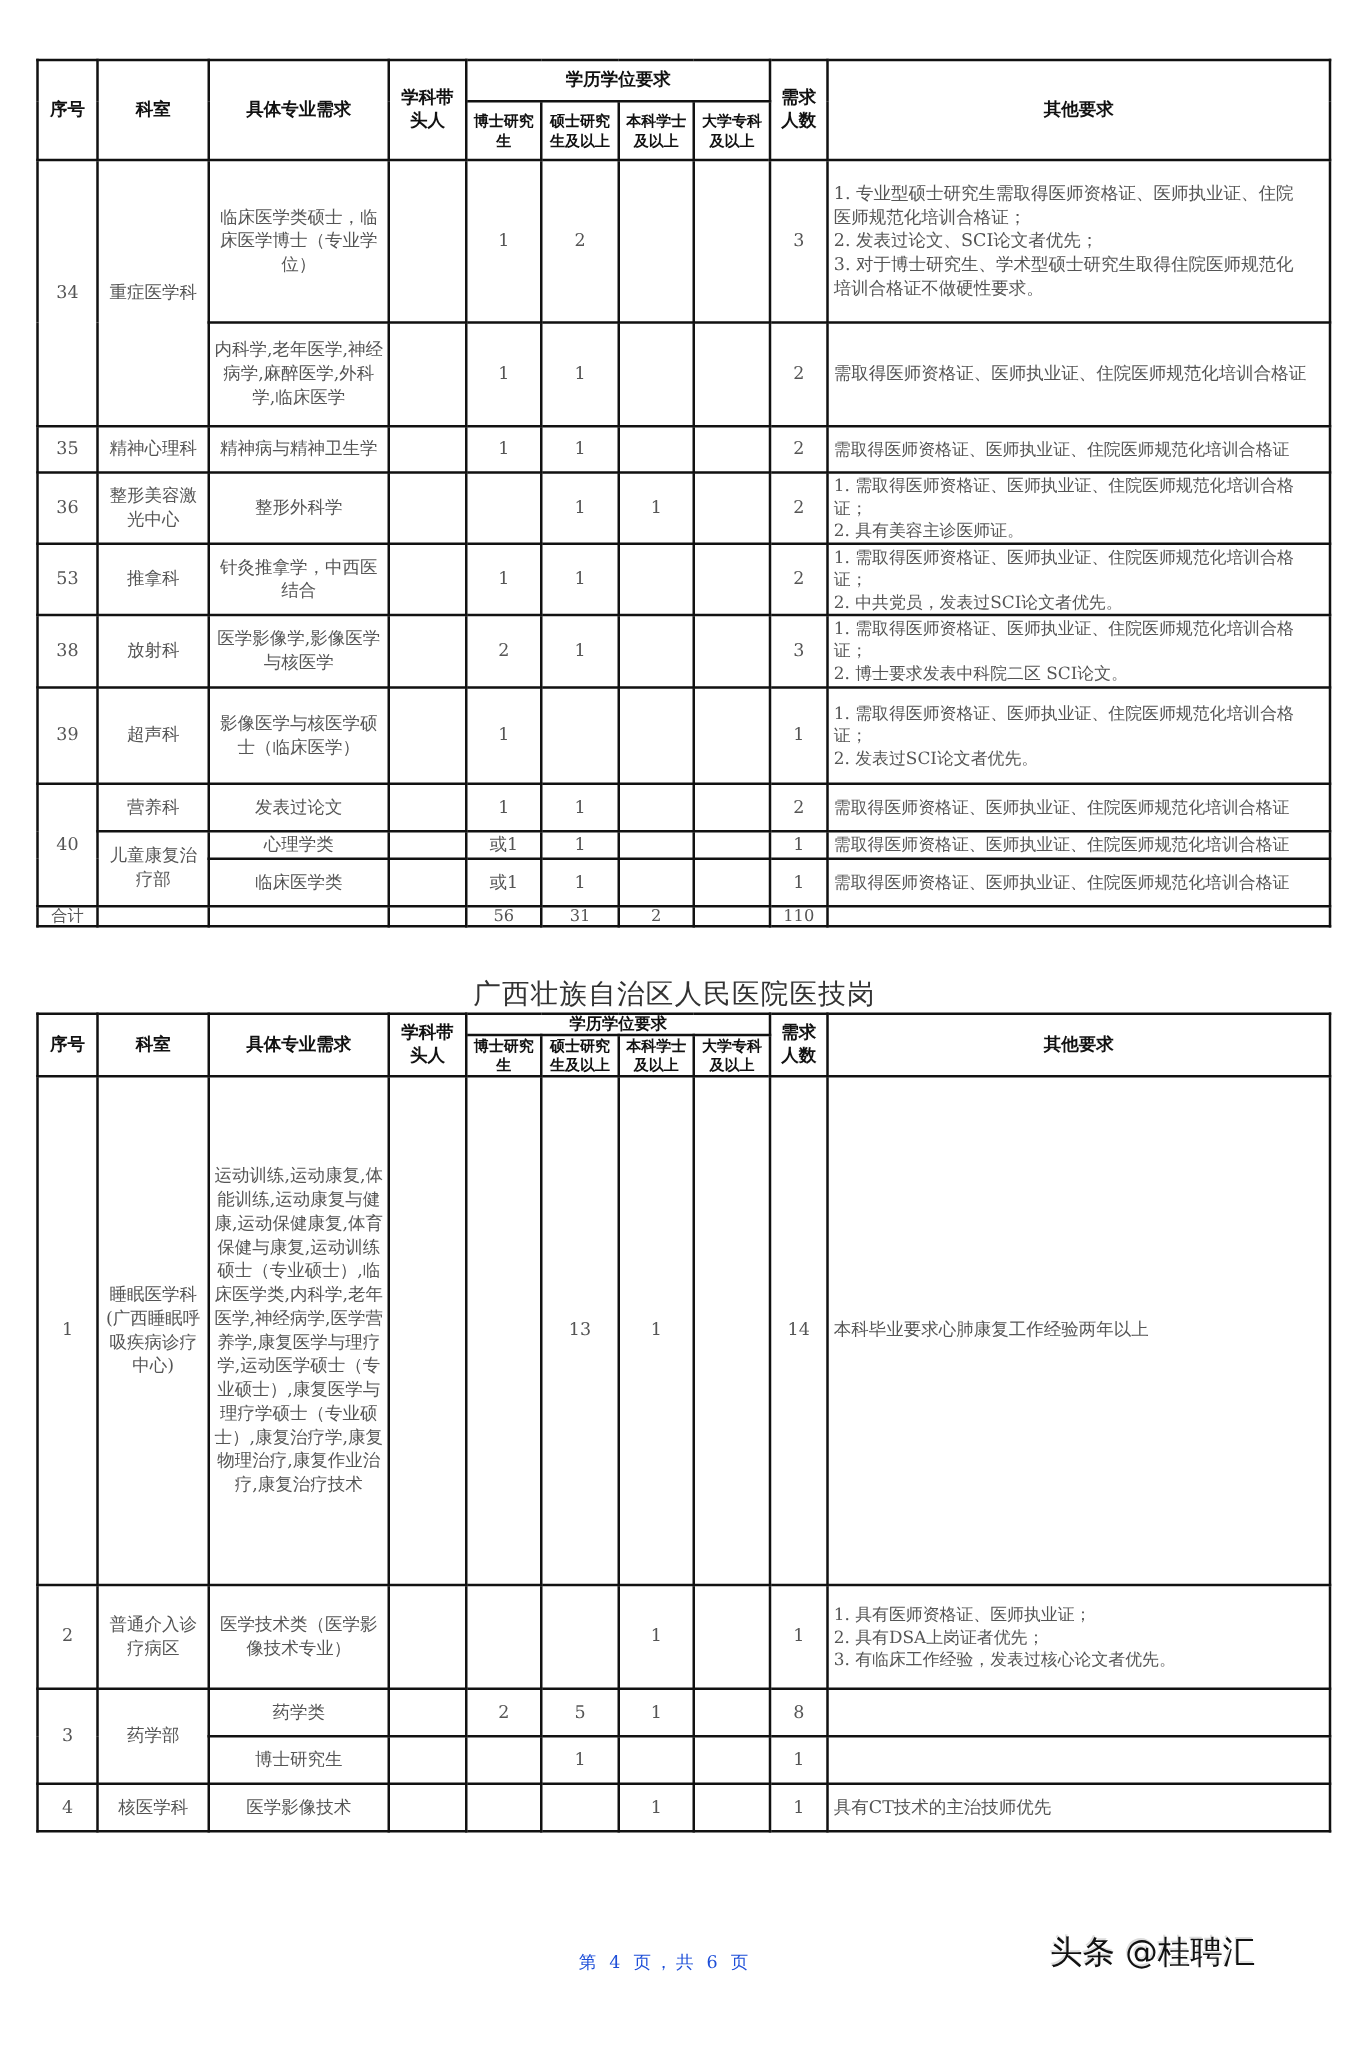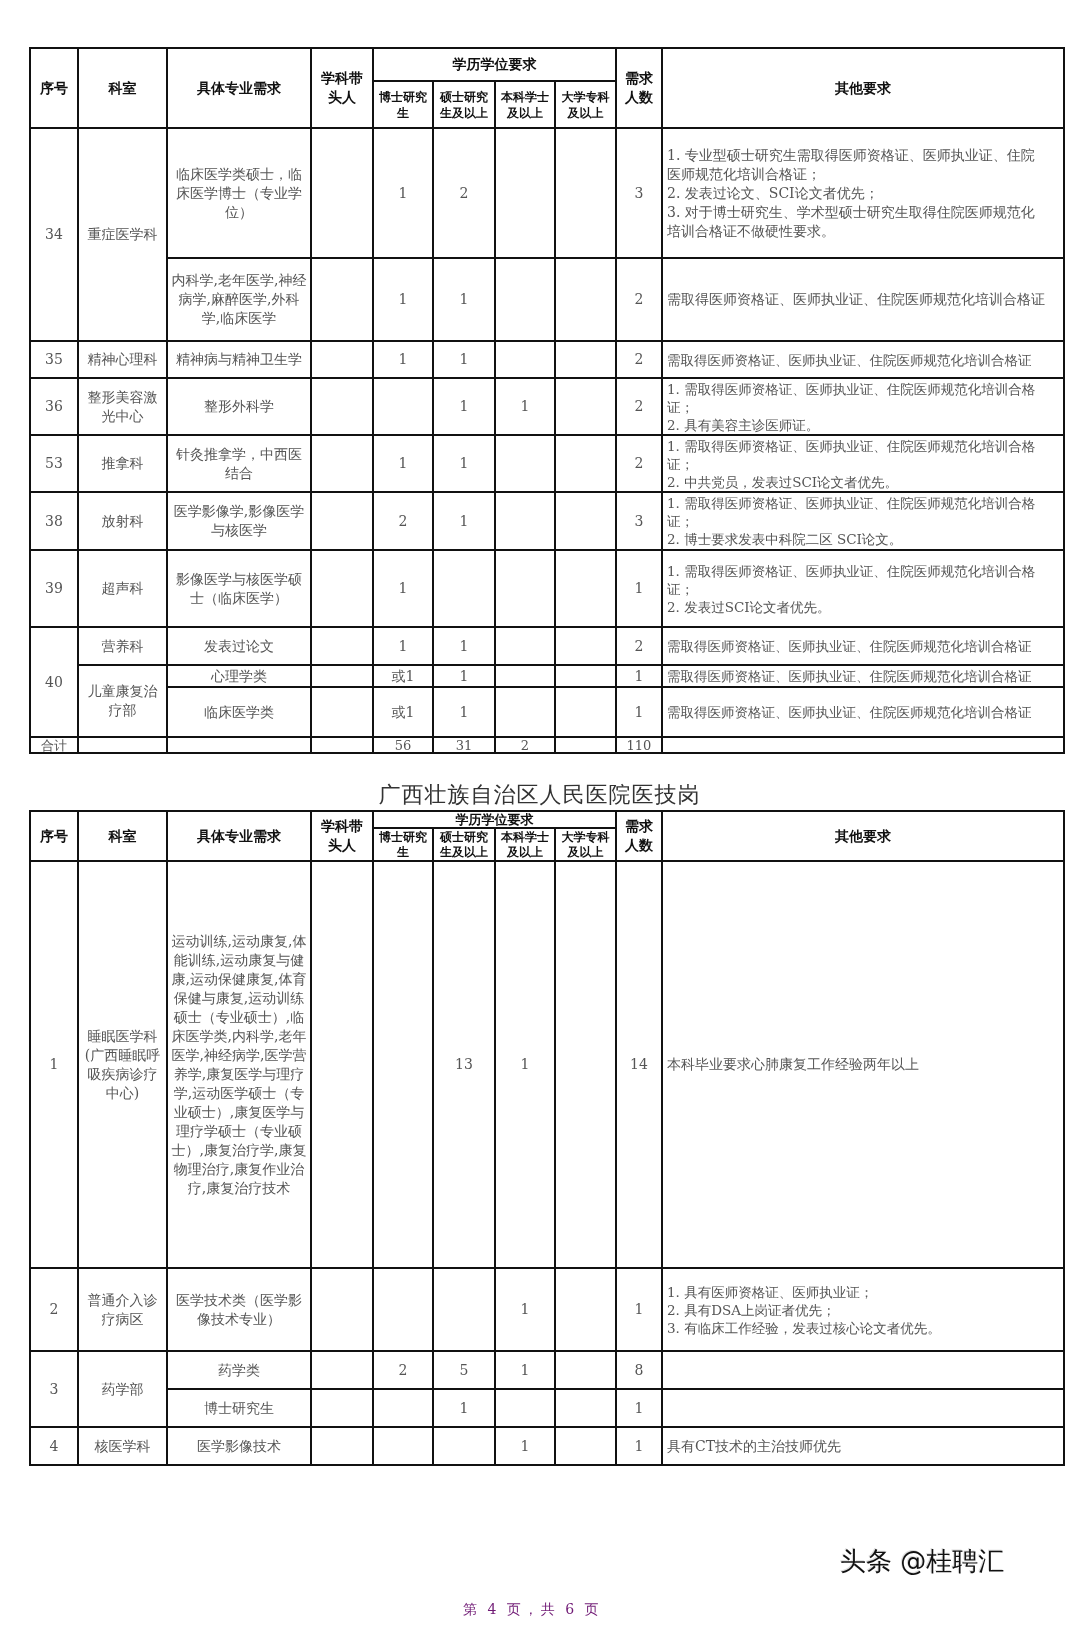--- a/index.html
+++ b/index.html
@@ -9,21 +9,21 @@
   td, th { border: 2px solid #111; padding: 0 3px; text-align: center; vertical-align: middle;
            font-size: 14px; line-height: 19px; color: #555; overflow: hidden; }
   th { font-family: "DejaVu Sans", "Liberation Sans", sans-serif; font-weight: bold; color: #111; font-size: 14px; }
   th.sm { font-size: 12px; line-height: 16px; text-align: center; }
   td.left { text-align: left; padding-left: 4px; padding-right: 18px; }
   td.tight { line-height: 18px; font-size: 13.5px; }
   #t1 { top: 47px; }
   #t2 { top: 810px; }
   .section-title { position: absolute; top: 780px; left: 0; width: 1079px; text-align: center;
                    font-size: 22px; color: #333; letter-spacing: 1px; }
-  .footer-page { position: absolute; top: 1561px; left: 463px; font-size: 14px; color: #701a75; letter-spacing: 3px; margin-top: 40px; }
+  .footer-page { position: absolute; top: 1561px; left: 463px; font-size: 14px; color: #1d4ed8; letter-spacing: 3px; }
   .watermark { position: absolute; top: 1544px; left: 840px; font-family: "DejaVu Sans", "Liberation Sans", sans-serif;
                font-size: 26px; color: #111; text-shadow: 1px 1px 0 #fff, -1px -1px 0 #ddd; }
 </style>
 </head>
 <body>
 
 <table id="t1">
   <colgroup>
     <col style="width:48px">
       <col style="width:89px">
@@ -166,21 +166,21 @@
     <td>心理学类</td>
     <td></td>
     <td>或1</td>
     <td>1</td>
     <td></td>
     <td></td>
     <td>1</td>
     <td class="left tight">需取得医师资格证、医师执业证、住院医师规范化培训合格证</td>
   </tr>
 
-  <tr style="height:50px">
+  <tr style="height:38px">
     <td>临床医学类</td>
     <td></td>
     <td>或1</td>
     <td>1</td>
     <td></td>
     <td></td>
     <td>1</td>
     <td class="left tight">需取得医师资格证、医师执业证、住院医师规范化培训合格证</td>
   </tr>
 

